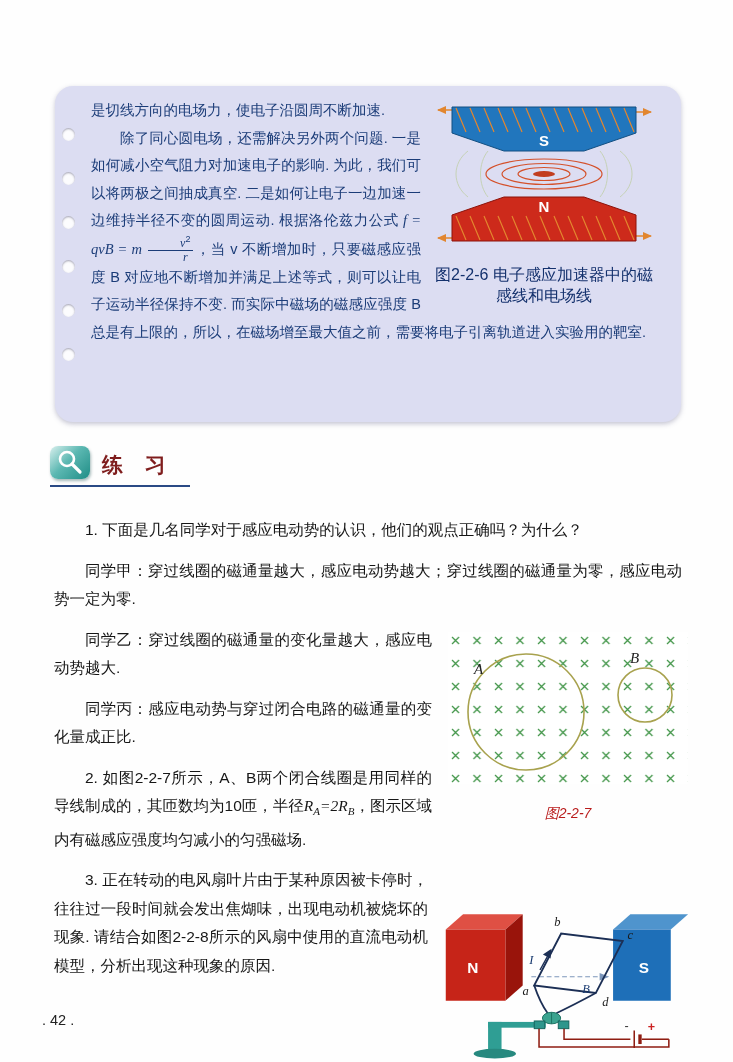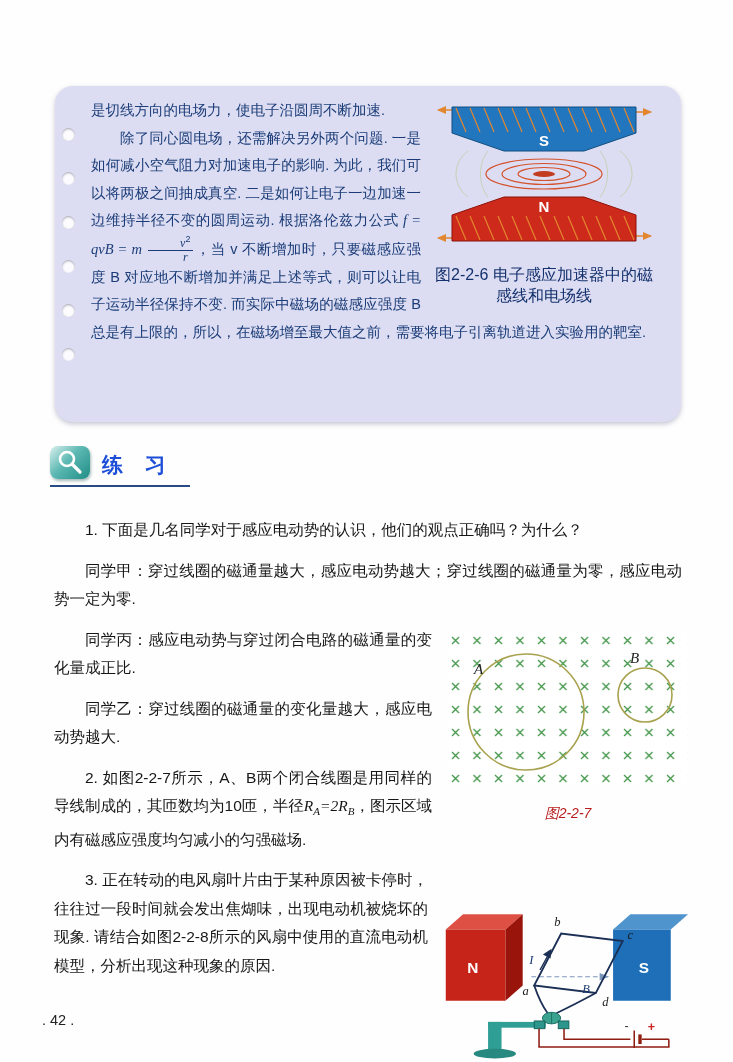--- a/index.html
+++ b/index.html
@@ -42,21 +42,21 @@
   }
   .ex-icon {
     position: relative; width: 40px; height: 33px; border-radius: 8px; flex: 0 0 auto;
     background: linear-gradient(135deg, #d9f0ee 0%, #5cb8b2 45%, #1f8d86 100%);
     box-shadow: 1px 2px 3px rgba(0,60,60,.35);
   }
   .ex-icon::before {
     content: ""; position: absolute; left: -8px; top: 8px; width: 54px; height: 24px;
     background: #cfe0ef; border-radius: 50%; z-index: -1;
   }
-  .ex-title { font-size: 21px; font-weight: bold; color: #1d4ed8; letter-spacing: 8px; white-space: nowrap; }
+  .ex-title { font-size: 21px; font-weight: bold; color: #7f1d1d; letter-spacing: 8px; white-space: nowrap; }
 
   
   .content {
     position: absolute; left: 42px; top: 504px; width: 652px;
     color: #161616; font-size: 15.5px; line-height: 28.5px; text-align: justify;
   }
   .content p { margin: 12px; text-indent: 2em; }
   .fig227-float { float: right; width: 252px; margin: 6px 0 4px 10px; text-align: center; }
   .fig228-float { float: right; width: 258px; margin: 8px 0 4px 8px; text-align: center; }
   .fig-caption-dark { font-size: 14px; color: #b91c1c; margin-top: 6px; font-style: italic; }
@@ -150,22 +150,22 @@
         <rect x="0" y="0" width="240" height="152" fill="#ffffff"></rect>
         <rect x="0" y="0" width="240" height="152" fill="url(#xpat)"></rect>
         <circle cx="78" cy="80" r="58" fill="none" stroke="#a8a24e" stroke-width="1.6"></circle>
         <circle cx="197" cy="63" r="27" fill="none" stroke="#a8a24e" stroke-width="1.6"></circle>
         <text x="26" y="42" font-size="15" font-style="italic" font-family="Liberation Serif, serif" fill="#222222">A</text>
         <text x="182" y="31" font-size="15" font-style="italic" font-family="Liberation Serif, serif" fill="#222222">B</text>
       </svg>
       <div class="fig-caption-dark">图2-2-7</div>
     </div>
 
+    <p>同学乙：穿过线圈的磁通量的变化量越大，感应电动势越大.</p>
     <p>同学丙：感应电动势与穿过闭合电路的磁通量的变化量成正比.</p>
-    <p>同学乙：穿过线圈的磁通量的变化量越大，感应电动势越大.</p>
 
     <p><span>2. 如图2-2-7所示，A、B两个闭合线圈是用同样的导线制成的，其匝数均为10匝，半径</span><span class="mvar">R</span><sub class="var">A</sub><span class="mvar">=2R</span><sub class="var">B</sub><span>，图示区域内有磁感应强度均匀减小的匀强磁场.</span></p>
 
     <div class="fig228-float">
       <svg width="250" height="192" viewBox="0 0 260 192">
 
         <line x1="95" y1="103" x2="168" y2="103" stroke="#7d97bb" stroke-width="1.2" stroke-dasharray="5 3"></line>
         <polygon points="176,103 166,99 166,107" fill="#7d97bb"></polygon>
 
         <g>

